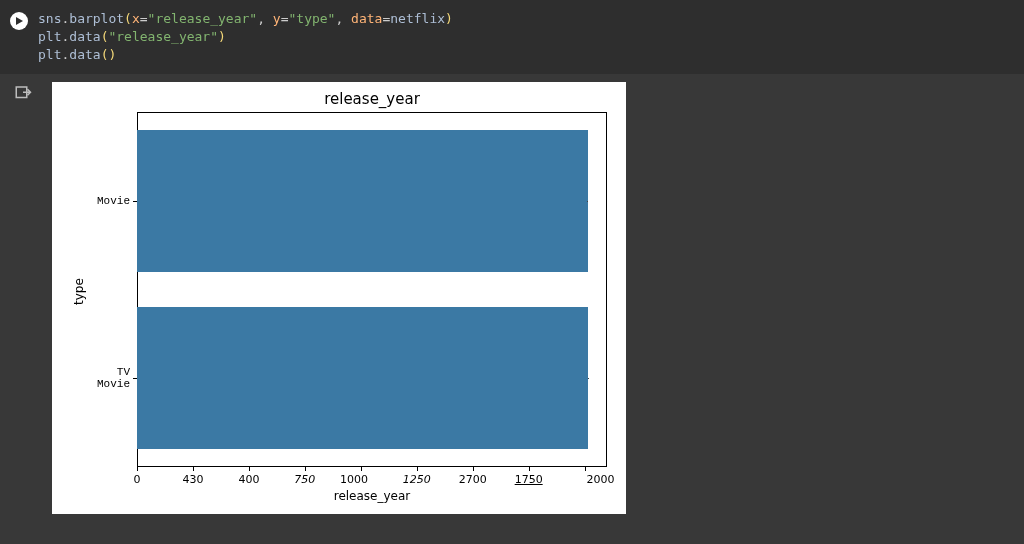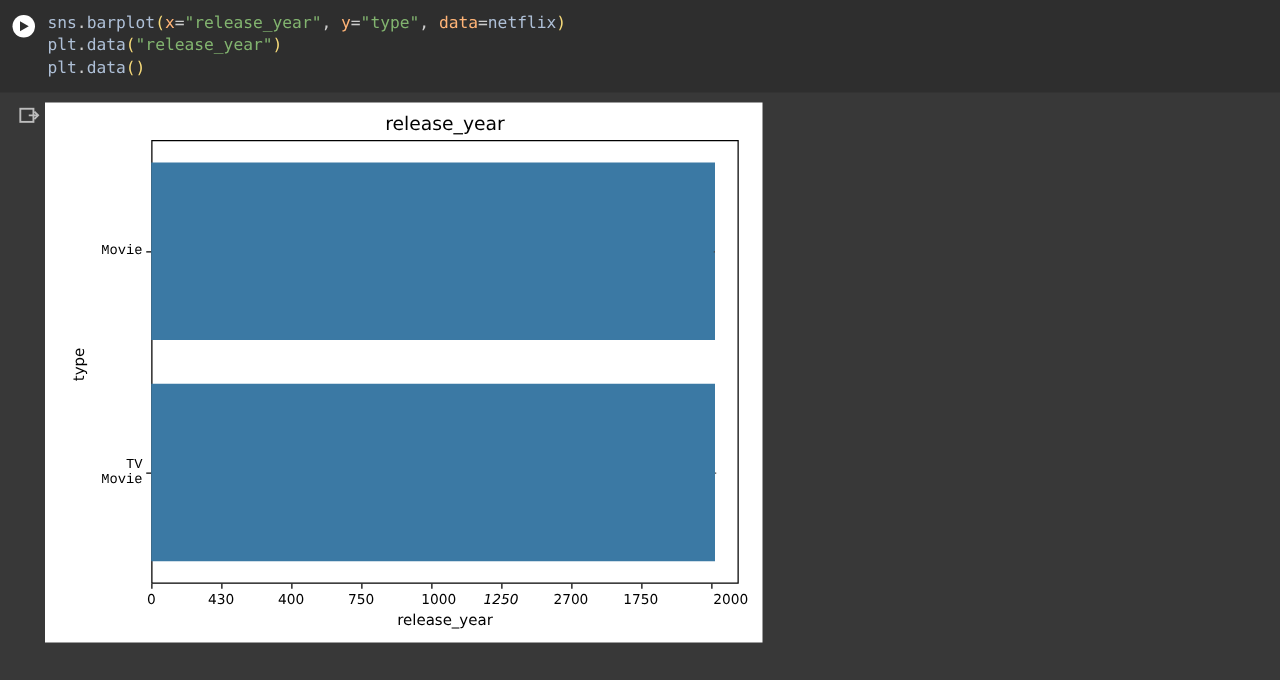--- a/index.html
+++ b/index.html
@@ -51,20 +51,21 @@
   .tok-fn   { color: #aebfd6; }
   .tok-punc { color: #cccccc; }
   .tok-kw   { color: #ffb477; }
   .tok-str  { color: #82b46f; }
   .paren    { color: #f5d979; }
 
   .output-row {
     display: flex;
     align-items: flex-start;
     padding: 8px 0 0 10px;
+    gap: 16px;
   }
   .output-gutter {
     width: 26px;
     display: flex;
     justify-content: center;
     padding-top: 2px;
   }
   .output-gutter svg { display:block; }
 
   .figure {
@@ -158,29 +159,29 @@
       <div class="axes" id="axes" style="left: 85px; top: 30px; width: 470px; height: 355px;"></div>
       <div class="ylabel" id="ylabel" style="left: 20px; top: 222.5px;">type</div>
       <div class="xlabel" id="xlabel" style="left: 85px; width: 470px; top: 407px;">release_year</div>
     <div class="tickmark-x" style="left: 85px; top: 385px;"></div>
         <div class="xtick" style="left: 85px; top: 391px;">0</div>
         <div class="tickmark-x" style="left: 140.952px; top: 385px;"></div>
         <div class="xtick" style="left: 140.952px; top: 391px;">430</div>
         <div class="tickmark-x" style="left: 196.905px; top: 385px;"></div>
         <div class="xtick" style="left: 196.905px; top: 391px;">400</div>
         <div class="tickmark-x" style="left: 252.857px; top: 385px;"></div>
-        <div class="xtick" style="left: 252.857px; top: 391px;">750</div>
+        <div class="xtick" style="left: 252.857px; top: 391px; font-style: italic;">750</div>
         <div class="tickmark-x" style="left: 308.81px; top: 385px;"></div>
-        <div class="xtick" style="left: 315px; top: 391px;">1000</div>
+        <div class="xtick" style="left: 302px; top: 391px;">1000</div>
         <div class="tickmark-x" style="left: 364.762px; top: 385px;"></div>
         <div class="xtick" style="left: 364.762px; top: 391px; font-style: italic;">1250</div>
         <div class="tickmark-x" style="left: 420.714px; top: 385px;"></div>
         <div class="xtick" style="left: 420.714px; top: 391px;">2700</div>
         <div class="tickmark-x" style="left: 476.667px; top: 385px;"></div>
-        <div class="xtick" style="left: 476.667px; top: 391px;">1750</div>
+        <div class="xtick" style="left: 476.667px; top: 391px; text-decoration: underline;">1750</div>
         <div class="tickmark-x" style="left: 532.619px; top: 385px;"></div>
         <div class="xtick" style="left: 532.619px; top: 391px; margin-left: 16px;">2000</div>
         <div class="tickmark-y" style="left: 81px; top: 118.75px;"></div>
         <div class="ytick" style="left: 30px; width: 48px; top: 118.75px;">Movie</div>
         <div class="bar" style="left: 85px; top: 47.75px; height: 142px; width: 450.529px; background: rgb(59, 121, 164);"></div>
         <div class="errbar" style="left: 535.305px; width: 1px; top: 118.75px;"></div>
         <div class="tickmark-y" style="left: 81px; top: 296.25px;"></div>
         <div class="ytick" style="left: 30px; width: 48px; top: 296.25px;">TV Movie</div>
         <div class="bar" style="left: 85px; top: 225.25px; height: 142px; width: 451.2px; background: rgb(59, 121, 164);"></div>
         <div class="errbar" style="left: 535.976px; width: 1px; top: 296.25px;"></div>

